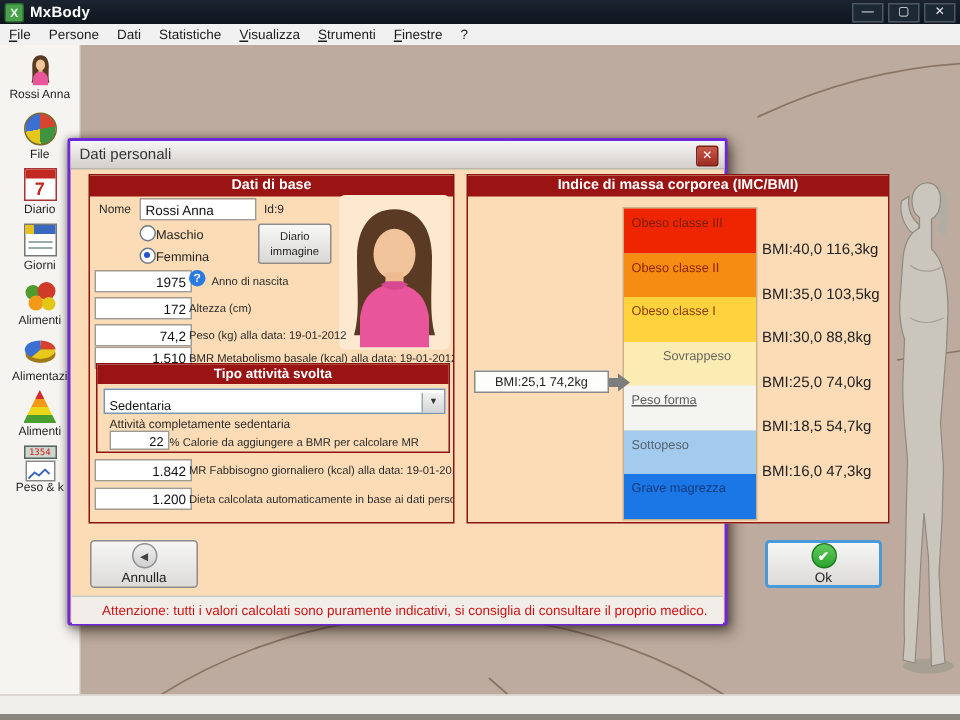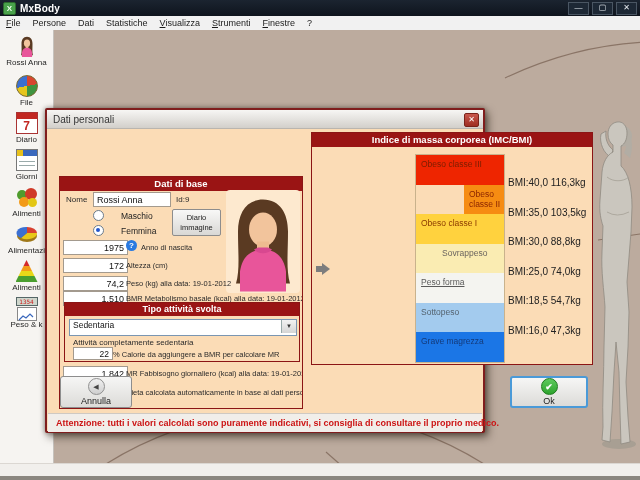--- a/index.html
+++ b/index.html
@@ -42,50 +42,50 @@
   .f1{left:1px;top:4px;width:10px;height:10px;background:#4f9b2d;}
   .f2{left:9px;top:2px;width:12px;height:12px;background:#d03a28;}
   .f3{left:3px;top:11px;width:10px;height:10px;background:#f29a18;}
   .f4{left:12px;top:12px;width:9px;height:9px;background:#e3c715;}
   .ic-pyramid{background:linear-gradient(#d42a2a 0 28%,#f29a18 28% 52%,#e8d818 52% 75%,#4a9e2f 75%);
               clip-path:polygon(50% 0,100% 100%,0 100%);}
   .ic-weight{display:flex;flex-direction:column;align-items:center;}
   .ic-weight .lcd{width:20px;height:8px;background:#cfd6cc;border:1px solid #566;color:#c22;font-size:6px;line-height:7px;text-align:center;font-family:"DejaVu Sans Mono",monospace;}
   .ic-weight .plot{width:18px;height:12px;background:#fff;border:1px solid #888;margin-top:1px;}
   
-  .dlg{position:absolute;left:45px;top:78px;width:440px;height:325px;background:var(--dialog-peach,#fbdcb6);
-       border:2px solid #7f1d1d;border-radius:2px;box-sizing:border-box;z-index:10;
+  .dlg{position:absolute;left:45px;top:62px;width:440px;height:325px;background:var(--dialog-peach,#fbdcb6);
+       border:2px solid #6d28d9;border-radius:2px;box-sizing:border-box;z-index:10;
        box-shadow:3px 4px 9px rgba(30,20,10,.55),0 0 5px rgba(40,30,20,.45);}
   .dlg-title{position:absolute;left:0;top:0;right:0;height:18px;background:linear-gradient(#f7f6f4,#d2cfca);
              border-bottom:1px solid #b9b5af;display:flex;align-items:center;}
   .dlg-title-text{font-size:10px;color:#333;margin-left:6px;}
   .dlg-close{position:absolute;right:4px;top:3px;width:13px;height:12px;background:linear-gradient(#c8574c,#9e2e22);
              border:1px solid #7a221a;border-radius:2px;color:#fff;font-size:8px;line-height:11px;text-align:center;}
   .panel{position:absolute;border:1px solid var(--panel-border,#8b1515);background:var(--dialog-peach,#fbdcb6);box-sizing:border-box;overflow:hidden;}
   .panel-hdr{height:14px;background:var(--header-red,#9a1414);color:#fff;font-size:9.5px;font-weight:bold;
              text-align:center;line-height:14px;}
-  .p-left{left:12px;top:22px;width:244px;height:233px;margin-top:44px;}
+  .p-left{left:12px;top:22px;width:244px;height:233px;}
   .p-right{left:264px;top:22px;width:282px;height:233px;}
   .lbl{position:absolute;font-size:8px;color:#2a2a2a;white-space:nowrap;}
   .lbl-sm{position:absolute;font-size:7.5px;color:#2a2a2a;white-space:nowrap;}
   .fld{position:absolute;height:13px;background:#fff;border:1px solid #a39a8e;font-size:9px;color:#111;
        font-family:"Liberation Sans",sans-serif;padding:0 3px;box-sizing:content-box;}
   .num{text-align:right;}
-  .radio{position:absolute;display:flex;align-items:center;gap:17px;font-size:8.5px;color:#222;}
+  .radio{position:absolute;display:flex;align-items:center;gap:0;font-size:8.5px;color:#222;}
   .rdot{width:9px;height:9px;border-radius:50%;background:#fff;border:1px solid #6b7b8b;position:relative;flex:none;}
   .rdot.sel::after{content:"";position:absolute;left:2px;top:2px;width:4px;height:4px;border-radius:50%;background:#2255cc;}
   .imgbtn{position:absolute;width:47px;height:25px;background:linear-gradient(#f8f8f7,#d9d8d5);
           border:1px solid #8d8d8d;border-radius:2px;font-size:7.5px;line-height:1.25;color:#222;
           display:flex;align-items:center;justify-content:center;text-align:center;}
   .avatar{position:absolute;left:166px;top:13px;width:74px;height:103px;background:#fde9cf;border-radius:4px;}
   .help{position:absolute;width:11px;height:11px;border-radius:50%;background:#2a7ae0;color:#fff;font-size:8px;
         font-weight:bold;text-align:center;line-height:11px;}
   .subpanel{position:absolute;left:4px;top:125px;width:236px;height:60px;border:1px solid var(--panel-border,#8b1515);box-sizing:border-box;}
   .subpanel .panel-hdr{height:13px;font-size:9px;line-height:13px;}
-  .combo{position:absolute;left:4px;top:16px;width:226px;height:15px;background:#fff;border:1px solid #7a96b2;display:flex;align-items:flex-start;}
+  .combo{position:absolute;left:4px;top:16px;width:226px;height:15px;background:#fff;border:1px solid #7a96b2;display:flex;align-items:flex-end;}
   .combo-val{flex:1;font-size:8.5px;color:#111;padding-left:3px;}
   .combo-btn{width:14px;height:13px;margin:0;background:linear-gradient(#f2f2f2,#d5d5d5);border-left:1px solid #9aa;
              font-size:6px;color:#333;text-align:center;line-height:13px;}
   
   .bands{position:absolute;left:103px;top:21px;width:88px;height:207px;display:flex;flex-direction:column;border:1px solid #c9b28c;}
   .band{flex:1;font-size:8.5px;padding:4px 0 0 5px;box-sizing:border-box;}
   .bnd{position:absolute;left:196px;font-size:10px;color:#222;white-space:nowrap;}
   .marker{position:absolute;left:4px;top:130px;display:flex;align-items:center;}
   .marker-box{width:88px;height:13px;background:#fdfdfb;border:1px solid #8a8a8a;font-size:8.5px;color:#222;
               text-align:center;line-height:13px;}
@@ -95,21 +95,21 @@
   .dlgbtn{position:absolute;top:266px;height:32px;background:linear-gradient(#f6f6f5,#dcdbd8);
           border:1px solid #8d8d8d;border-radius:3px;display:flex;flex-direction:column;align-items:center;
           justify-content:center;font-size:9px;color:#222;box-sizing:border-box;}
   .btn-cancel{left:13px;width:72px;}
   .btn-ok{left:463px;width:78px;border:2px solid var(--focus-blue,#4a9ad8);}
   .circ{width:15px;height:15px;border-radius:50%;display:flex;align-items:center;justify-content:center;flex:none;margin-bottom:1px;}
   .circ-back{background:linear-gradient(#f0f0f0,#cfcfcf);border:1px solid #909090;color:#444;font-size:7px;}
   .circ-ok{background:linear-gradient(#5ecb5e,#2da32d);border:1px solid #1e7a1e;color:#fff;font-size:9px;font-weight:bold;}
   .warnbar{position:absolute;left:1px;right:1px;top:303px;height:18px;background:#f1eeea;border-top:1px solid #cfc9c2;
            display:flex;align-items:center;}
-  .warntext{font-size:9px;font-weight:bold;color:var(--warning-red,#cc1414);margin-left:8px;white-space:nowrap;}
+  .warntext{font-size:9px;font-weight:normal;color:var(--warning-red,#cc1414);margin-left:20px;white-space:nowrap;}
   
   .statusbar{position:absolute;left:0;top:463px;width:640px;height:13px;background:#f1efec;border-top:1px solid #dbd7d2;}
   .bottombar{position:absolute;left:0;top:476px;width:640px;height:4px;background:#8a867f;}
 </style>
 </head>
 <body>
 
 <div class="screen">
 
   <div class="titlebar">
@@ -282,36 +282,37 @@
 
         <input class="fld num" style="left: 3px; top: 208px; width: 57px;" readonly="" value="1.200">
         <span class="lbl-sm" style="left:66px;top:211px;">Dieta calcolata automaticamente in base ai dati personali (kcal)</span>
       </div>
 
       <div class="panel p-right">
         <div class="panel-hdr">Indice di massa corporea (IMC/BMI)</div>
 
         <div class="bands">
           <div class="band" style="background: rgb(238, 37, 0); color: rgb(122, 30, 0);">Obeso classe III</div>
-          <div class="band" style="background: rgb(246, 140, 18); color: rgb(139, 37, 0); margin-left: 48px;">Obeso classe II</div>
+          <div class="band" style="background: rgb(246, 140, 18); color: rgb(139, 37, 0);">Obeso classe II</div>
           <div class="band" style="background: rgb(255, 210, 62); color: rgb(139, 58, 0);">Obeso classe I</div>
           <div class="band" style="background: rgb(250, 236, 178); color: rgb(107, 101, 95); padding-left: 26px;">Sovrappeso</div>
           <div class="band" style="background: rgb(244, 244, 240); color: rgb(90, 90, 90); text-decoration: underline;">Peso forma</div>
           <div class="band" style="background: rgb(163, 203, 238); color: rgb(84, 99, 111);">Sottopeso</div>
           <div class="band" style="background: rgb(27, 118, 230); color: rgb(20, 58, 122);">Grave magrezza</div>
         </div>
 
         <span class="bnd" style="top:44px;">BMI:40,0   116,3kg</span>
         <span class="bnd" style="top:74px;">BMI:35,0   103,5kg</span>
         <span class="bnd" style="top:103px;">BMI:30,0   88,8kg</span>
         <span class="bnd" style="top:133px;">BMI:25,0   74,0kg</span>
         <span class="bnd" style="top:162px;">BMI:18,5   54,7kg</span>
         <span class="bnd" style="top:192px;">BMI:16,0   47,3kg</span>
 
         <div class="marker">
+          <div class="marker-box">BMI:25,1  74,2kg</div>
           <div class="marker-stem"></div>
           <div class="marker-head"></div>
         </div>
       </div>
 
       <div class="dlgbtn btn-cancel">
         <span class="circ circ-back">◀</span>
         <span>Annulla</span>
       </div>
       <div class="dlgbtn btn-ok">

